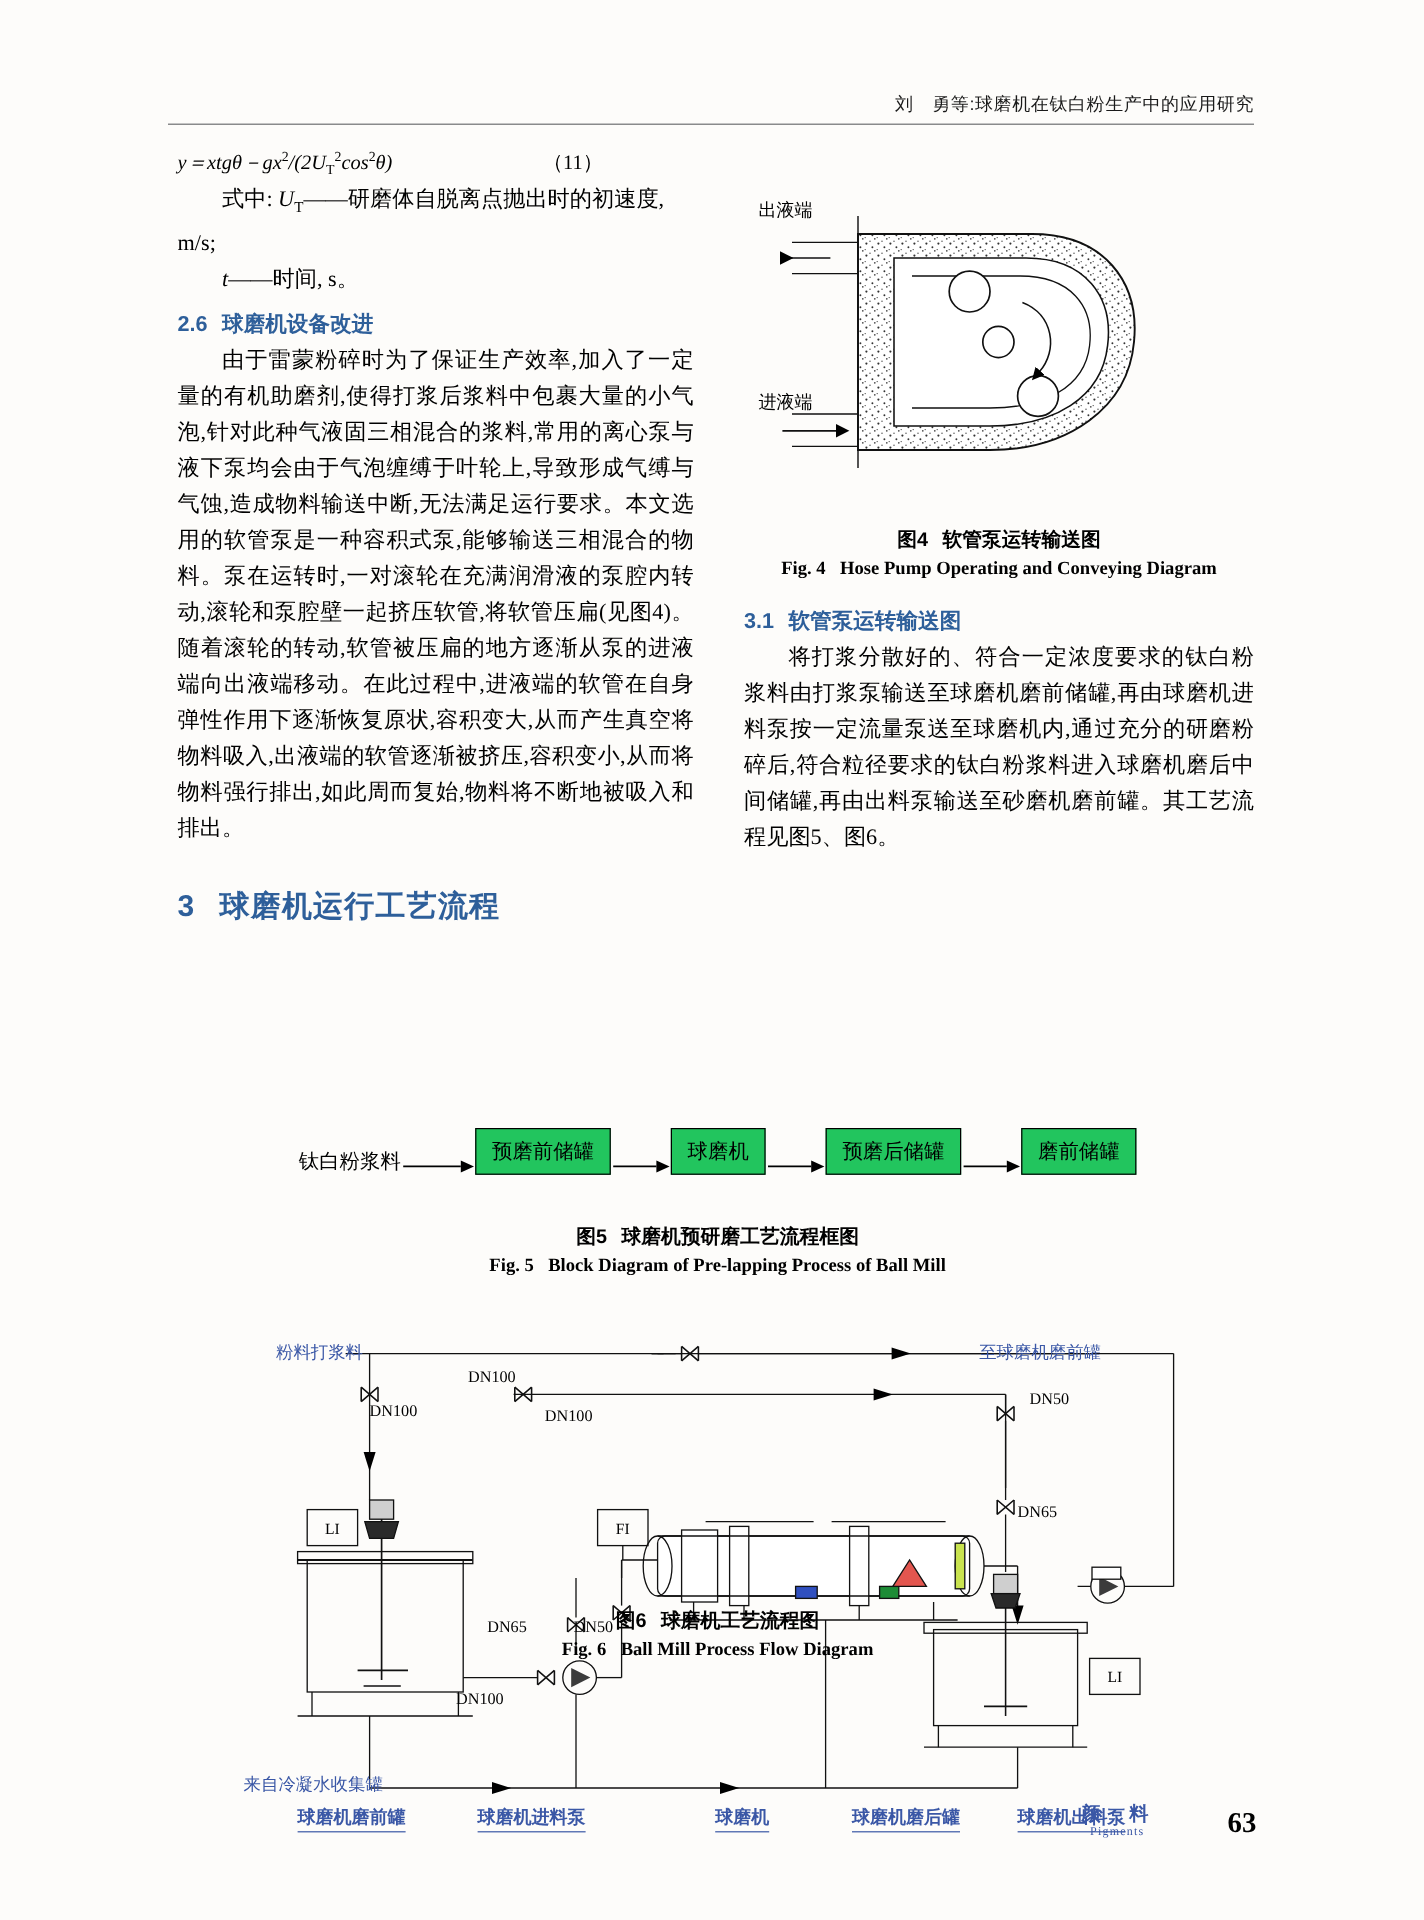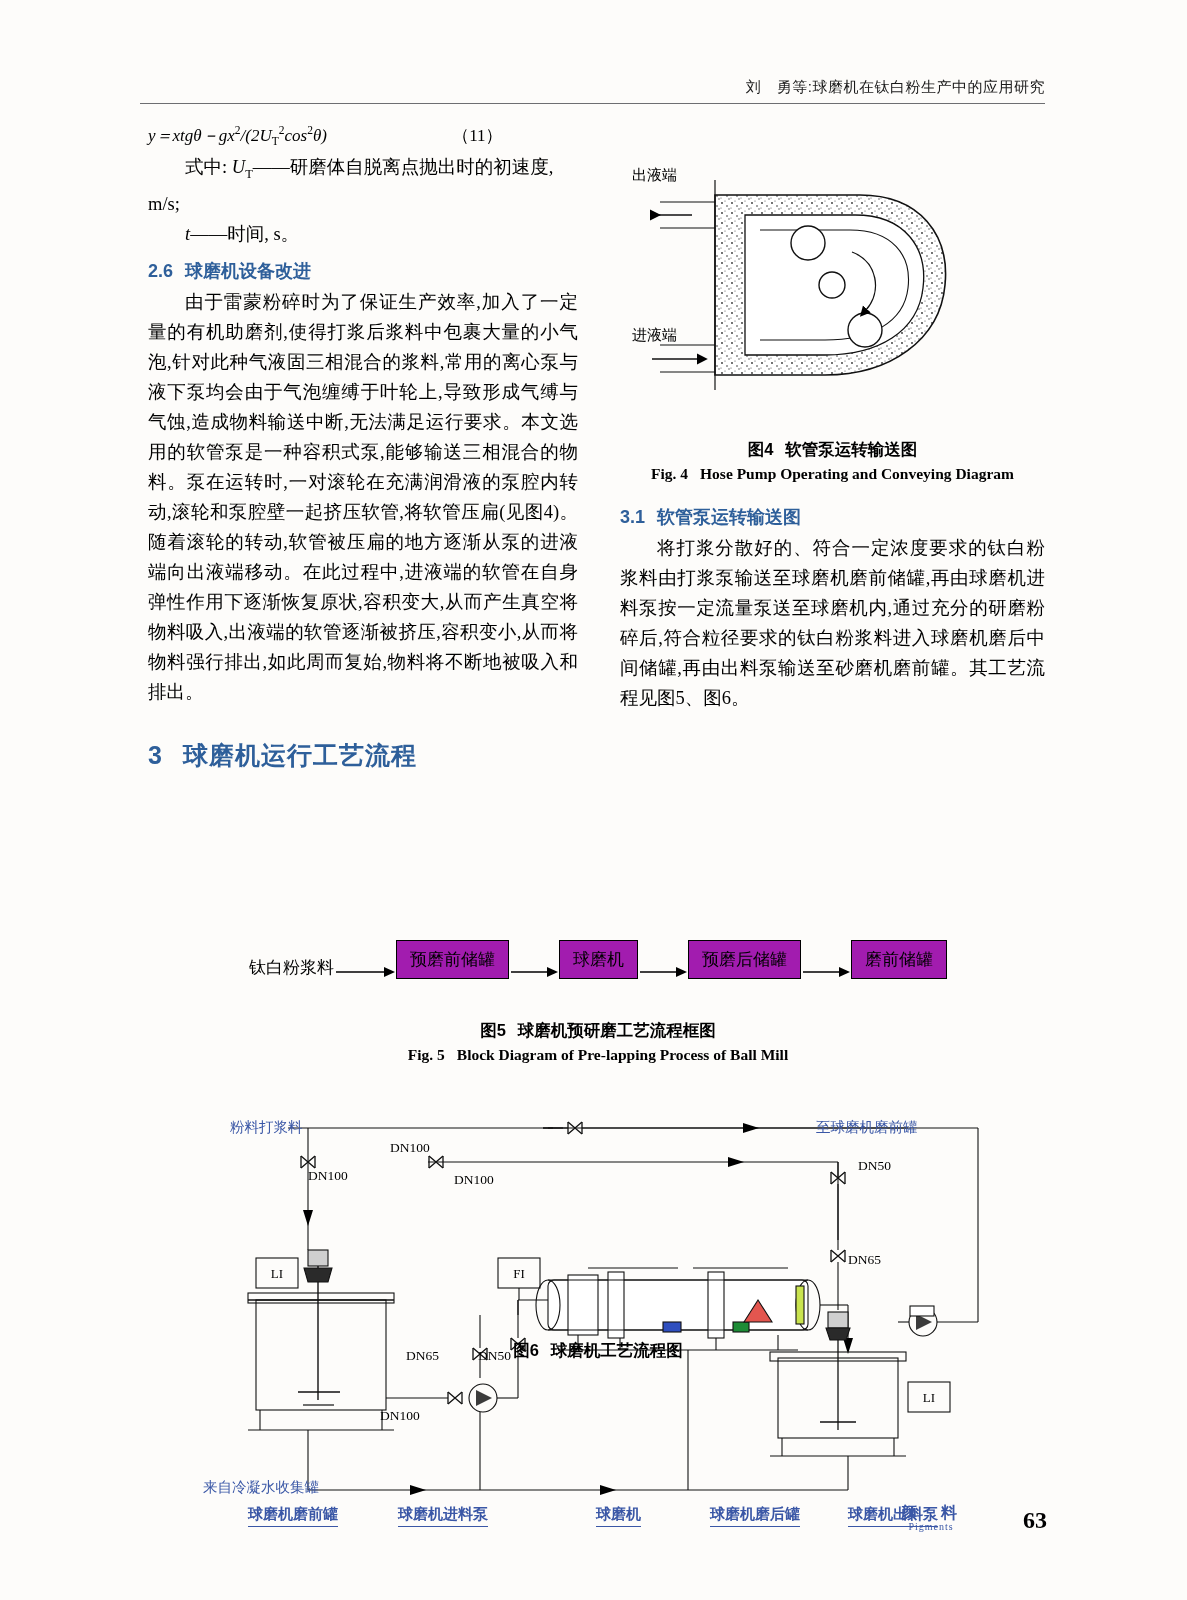--- a/index.html
+++ b/index.html
@@ -118,21 +118,21 @@
     left: 148px;
     top: 940px;
     width: 900px;
     height: 80px;
   }
   .flowbox {
     border: 1.2px solid #000;
     font-family: Liberation Mono, monospace;
     font-size: 17px;
     padding: 7px 13px;
-    background: #a21caf;
+    background: #22c55e;
     white-space: nowrap;
   }
   .flow-label {
     font-family: "Liberation Sans", sans-serif;
     font-size: 17px;
     white-space: nowrap;
   }
   
   .fig6-wrap {
     position: absolute;
@@ -478,20 +478,23 @@
     <div class="eq-lbl" style="position:absolute; left:250px; top:405px;">球磨机进料泵</div>
     <div class="eq-lbl" style="position:absolute; left:448px; top:405px;">球磨机</div>
     <div class="eq-lbl" style="position:absolute; left:562px; top:405px;">球磨机磨后罐</div>
     <div class="eq-lbl" style="position:absolute; left:700px; top:405px;">球磨机出料泵</div>
   </div>
 
   <div style="position:absolute; left:148px; top:1340px; width:900px;">
     <div class="fig-cap-cn">
       <span class="lab">图6</span><span>球磨机工艺流程图</span>
     </div>
+    <div class="fig-cap-en">
+      <span class="lab">Fig. 6</span><span>Ball Mill Process Flow Diagram</span>
+    </div>
   </div>
 
   <div class="footer">
     <div>
       <div class="footer-cn">颜　料</div>
       <div class="footer-en">Pigments</div>
     </div>
     <div class="footer-page">63</div>
   </div>
 

